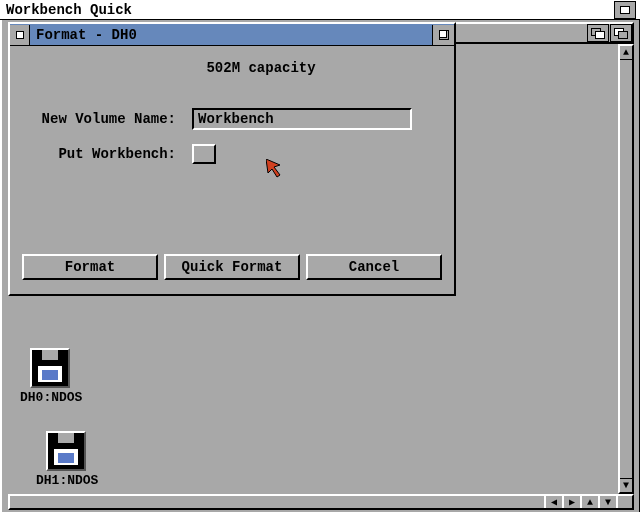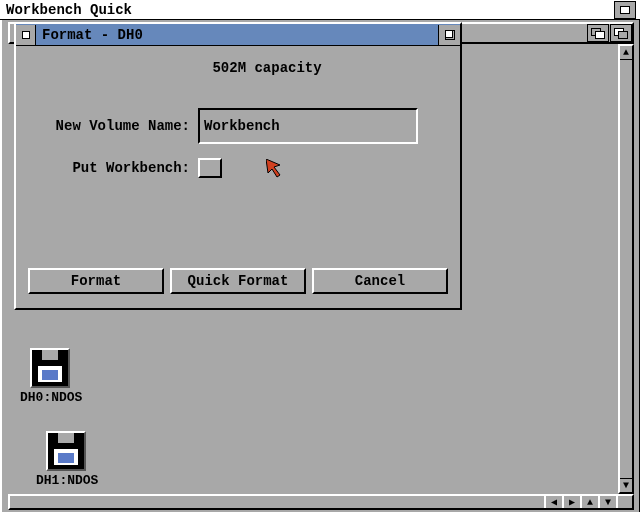--- a/index.html
+++ b/index.html
@@ -133,21 +133,21 @@
   position: absolute; bottom: 6px; left: 10px;
   width: 16px; height: 10px;
   background: #5a7ac8;
   z-index: 2;
 }
 .floppy-label { font-size: 13px; background: transparent; white-space: nowrap; }
 
 
 .dialog {
   position: absolute;
-  top: 2px; left: 12px;
+  top: 2px; left: 6px;
   width: 448px;
   background: #a8a8a8;
   border-top: 2px solid #fff;
   border-left: 2px solid #fff;
   border-right: 2px solid #000;
   border-bottom: 2px solid #000;
 }
 .dlg-title {
   height: 22px;
   background: #6688bb;
@@ -176,24 +176,24 @@
 .dlg-body {
   padding: 12px 12px 14px 12px;
 }
 .info-block { margin-bottom: 30px; margin-left: 8px; }
 .info-line { white-space: pre; line-height: 20px; }
 
 .field-row {
   display: flex; align-items: center; margin-bottom: 14px;
 }
 .field-label {
-  width: 170px; text-align: right; padding-right: 8px;
+  width: 170px; text-align: right; padding-right: 16px;
 }
 .text-input {
-  width: 220px; height: 36px;
+  width: 220px; height: 22px;
   background: #a8a8a8;
   border-top: 2px solid #000;
   border-left: 2px solid #000;
   border-right: 2px solid #fff;
   border-bottom: 2px solid #fff;
   padding: 0 4px;
   font-family: inherit; font-size: inherit; font-weight: bold;
   color: #000;
 }
 .checkbox {

